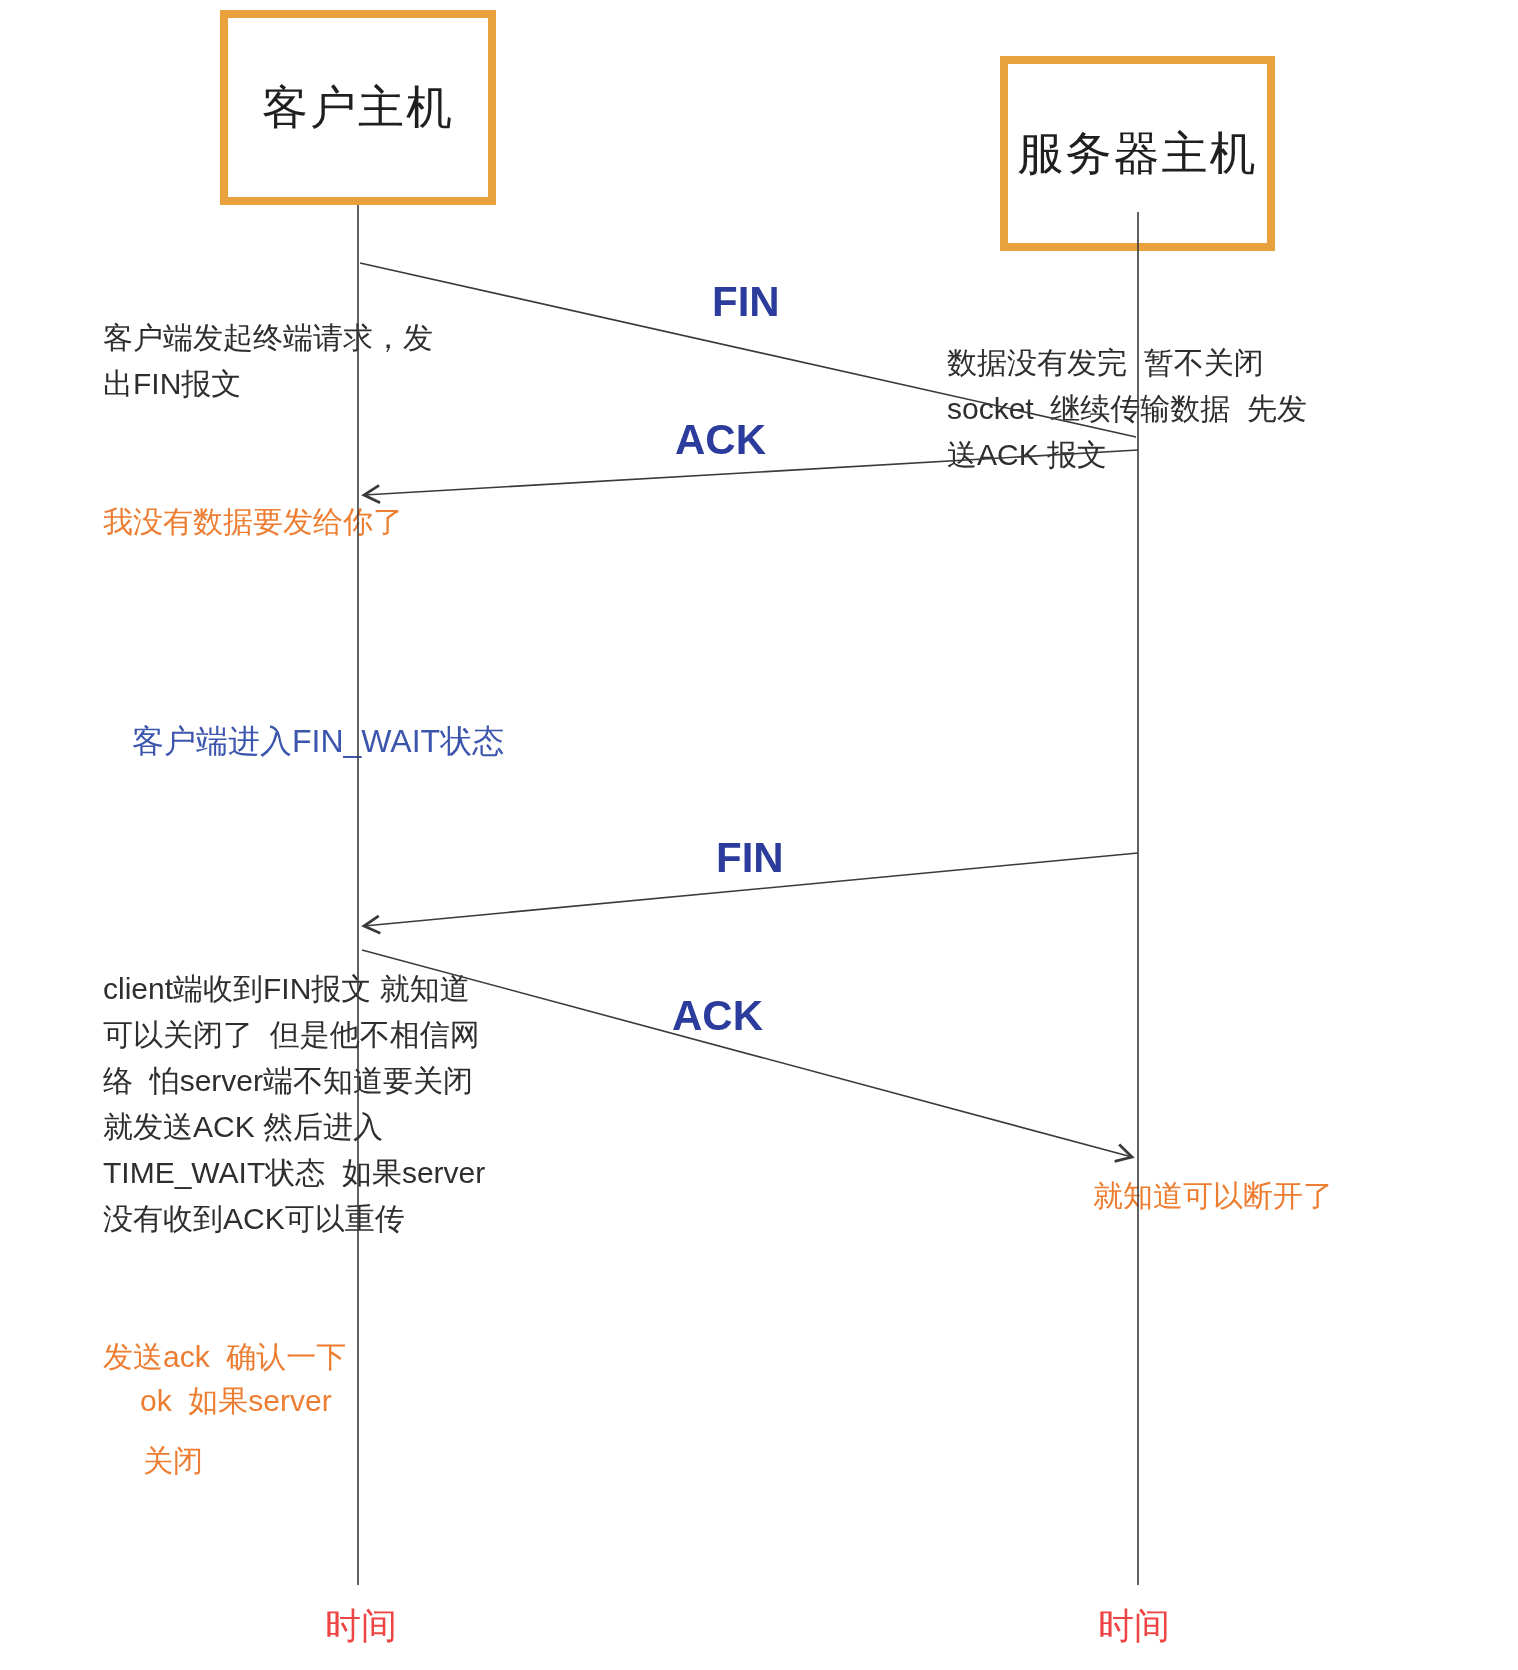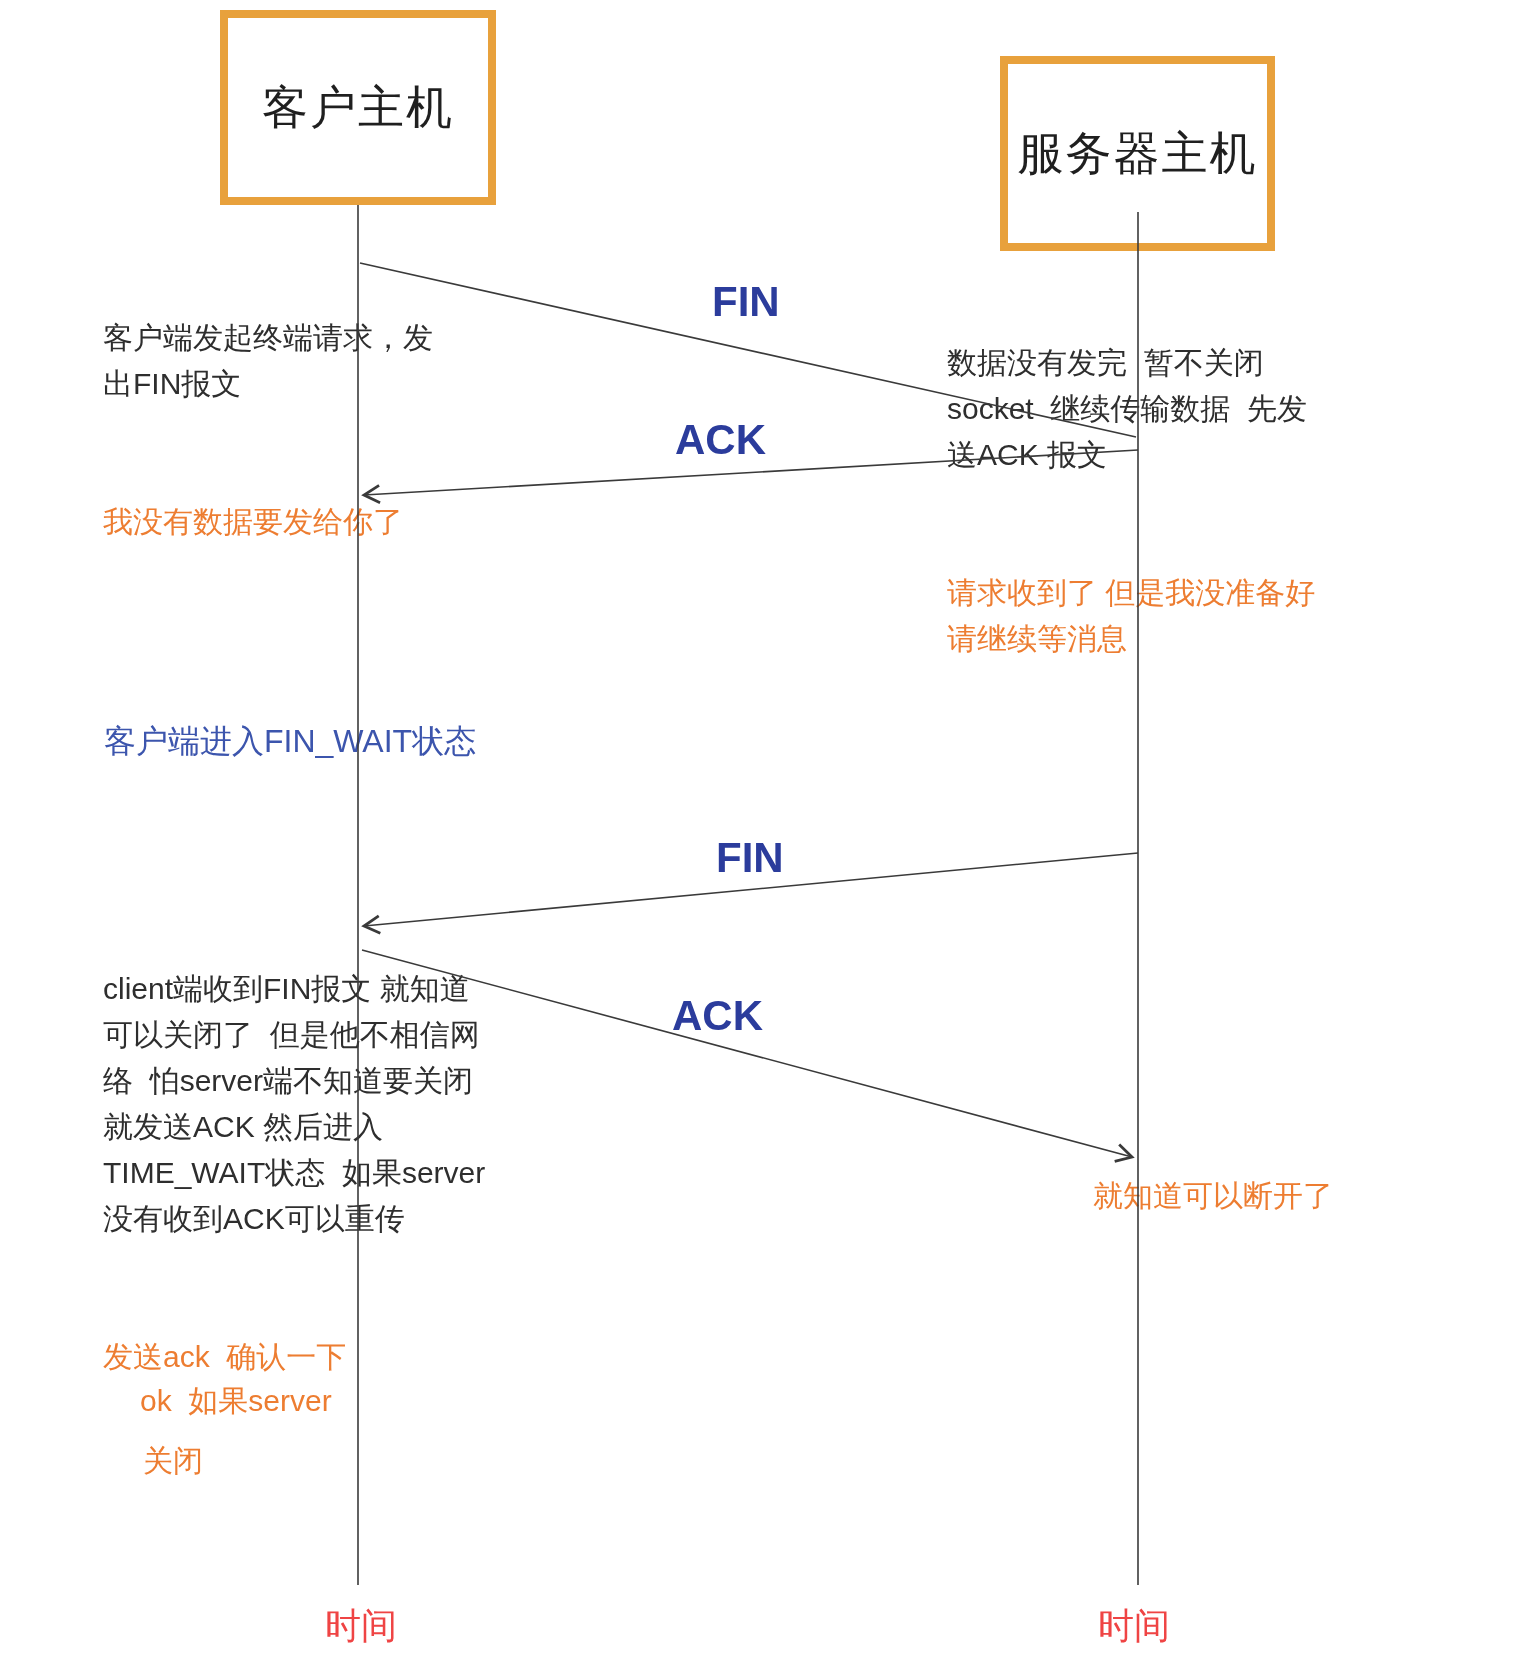--- a/index.html
+++ b/index.html
@@ -58,25 +58,23 @@
   <div class="note" style="left:103px; top:223px;">
     <div>客户端发起终端请求，发
 出FIN报文</div>
     <div class="speech">我没有数据要发给你了</div>
   </div>
 
   <div class="note" style="left:947px; top:248px;">
     <div>数据没有发完  暂不关闭
 socket  继续传输数据  先发
 送ACK 报文</div>
-    <div class="speech">请求收到了 但是我没准备好
-请继续等消息</div>
   </div>
 
-  <div class="state" style="left:104px; top:720px;">客户端进入FIN_WAIT状态</div>
+  <div class="state" style="left:132px; top:720px;">客户端进入FIN_WAIT状态</div>
 
 
   <div class="note" style="left:103px; top:874px;">
     <div>client端收到FIN报文 就知道
 可以关闭了  但是他不相信网
 络  怕server端不知道要关闭
 就发送ACK 然后进入
 TIME_WAIT状态  如果server
 没有收到ACK可以重传</div>
     <div class="speech">发送ack  确认一下</div>

